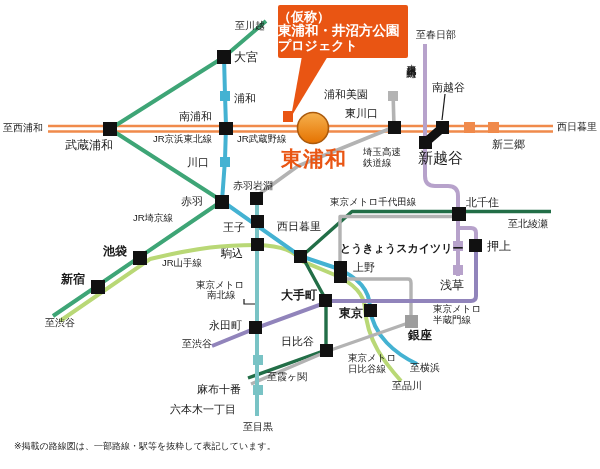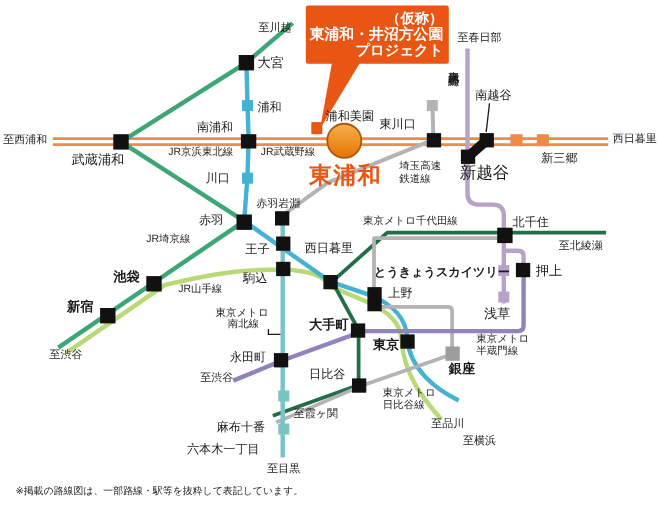--- a/index.html
+++ b/index.html
@@ -6,21 +6,21 @@
   #map{position:relative;width:600px;height:469px;background:#fff;overflow:hidden;
        font-family:"Liberation Sans","DejaVu Sans",sans-serif;}
   #rails{position:absolute;left:0;top:0;}
   .lbl{position:absolute;font-size:10px;line-height:1.1;color:#1a1a1a;white-space:nowrap;}
   .f9{font-size:9.5px;}
   .f11{font-size:11px;}
   .f12{font-size:12px;}
   .f15{font-size:15px;}
   .bold{font-weight:700;}
   .vert{writing-mode:vertical-rl;letter-spacing:1px;}
-  .callout-text{position:absolute;left:278px;width:125px;text-align:right;color:#fff;font-weight:700;}
+  .callout-text{position:absolute;left:278px;width:125px;text-align:left;color:#fff;font-weight:700;}
   .big-station{position:absolute;left:271px;top:145px;width:86px;text-align:center;
                font-size:21px;font-weight:700;color:#e95513;letter-spacing:1px;}
   .note{position:absolute;left:14px;top:440px;font-size:9px;color:#1a1a1a;}
 </style>
 </head>
 <body>
 
 <div id="map">
 
   <svg id="rails" width="600" height="469" viewBox="0 0 600 469">
@@ -136,31 +136,31 @@
   <span class="lbl" style="left:243px;top:421px;">至目黒</span>
   <span class="lbl" style="left:267px;top:371px;">至霞ヶ関</span>
   <span class="lbl f11" style="left:281px;top:335px;">日比谷</span>
   <span class="lbl f12 bold" style="left:281px;top:289px;">大手町</span>
   <span class="lbl f12 bold" style="left:339px;top:307px;">東京</span>
   <span class="lbl f12 bold" style="left:408px;top:329px;">銀座</span>
   <span class="lbl f9" style="left:433px;top:304px;">東京メトロ</span>
   <span class="lbl f9" style="left:433px;top:315px;">半蔵門線</span>
   <span class="lbl f9" style="left:348px;top:353px;">東京メトロ</span>
   <span class="lbl f9" style="left:348px;top:364px;">日比谷線</span>
-  <span class="lbl" style="left:421px;top:362px;margin-top:34px;">至横浜</span>
+  <span class="lbl" style="left:410px;top:362px;">至横浜</span>
   <span class="lbl" style="left:392px;top:380px;">至品川</span>
   <span class="lbl f11" style="left:353px;top:261px;">上野</span>
   <span class="lbl f11 bold" style="left:340px;top:242px;">とうきょうスカイツリー</span>
   <span class="lbl f12" style="left:487px;top:240px;">押上</span>
   <span class="lbl f12" style="left:440px;top:279px;">浅草</span>
   <span class="lbl f11" style="left:466px;top:196px;">北千住</span>
   <span class="lbl" style="left:508px;top:218px;">至北綾瀬</span>
   <span class="lbl f9" style="left:330px;top:197px;">東京メトロ千代田線</span>
   <span class="lbl f11" style="left:277px;top:220px;">西日暮里</span>
-  <span class="lbl f11" style="left:296px;top:100px;">浦和美園</span>
+  <span class="lbl f11" style="left:296px;top:88px;padding-left:28px;">浦和美園</span>
   <span class="lbl f11" style="left:345px;top:107px;">東川口</span>
   <span class="lbl f9" style="left:363px;top:147px;">埼玉高速</span>
   <span class="lbl f9" style="left:363px;top:158px;">鉄道線</span>
   <span class="lbl vert" style="left:406px;top:56px;">東武伊勢崎線</span>
   <span class="lbl" style="left:416px;top:29px;">至春日部</span>
   <span class="lbl f11" style="left:432px;top:81px;">南越谷</span>
   <span class="lbl f11" style="left:492px;top:138px;">新三郷</span>
   <span class="lbl" style="left:557px;top:121px;">西日暮里</span>
   <span class="lbl f15" style="left:418px;top:150px;">新越谷</span>
 

